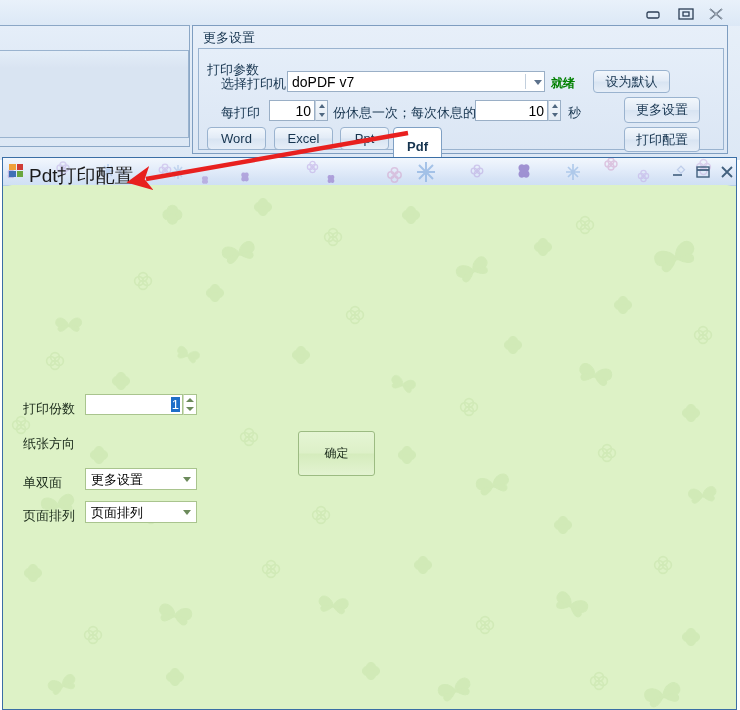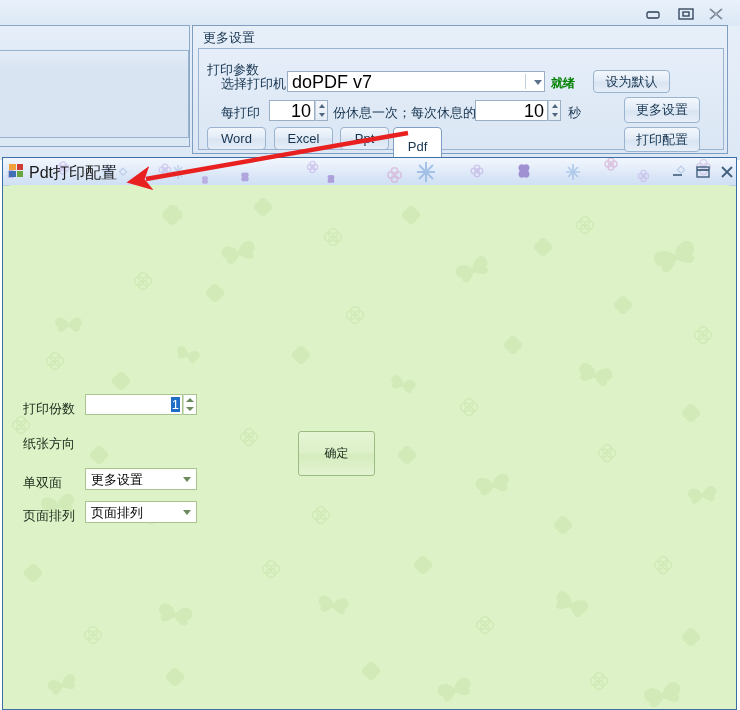--- a/index.html
+++ b/index.html
@@ -97,21 +97,21 @@
     position: absolute;
     font-size: 13px;
     color: #16344f;
     white-space: nowrap;
   }
   .txtbox {
     position: absolute;
     background: #ffffff;
     border: 1px solid #9aafc6;
     box-sizing: border-box;
-    font-size: 18px;
+    font-size: 14px;
     color: #000;
     line-height: 18px;
   }
   .combo-arrow {
     position: absolute;
     right: 2px; top: 50%;
     margin-top: -2px;
     width: 0; height: 0;
     border-left: 4px solid transparent;
     border-right: 4px solid transparent;
@@ -186,21 +186,21 @@
     overflow: hidden;
   }
   #dialog-icon {
     position: absolute;
     left: 6px; top: 6px;
     width: 15px; height: 14px;
   }
   #dialog-title {
     position: absolute;
     left: 26px; top: 5px;
-    font-size: 16px;
+    font-size: 19px;
     color: #1a1a1a;
     white-space: nowrap;
   }
   .dlg-winbtn {
     position: absolute;
     top: 6px;
     width: 18px; height: 16px;
     color: #3e5870;
     text-align: center;
   }
@@ -338,21 +338,21 @@
       <div class="spin" style="left:349px; top:51px; height:21px;">
         <span class="up"></span>
         <span class="dn"></span>
       </div>
       <div class="lbl" style="left:369px; top:55px;">秒</div>
       <div class="btn-blue" style="left:425px; top:48px; width:76px; height:26px;">更多设置</div>
 
       <div class="btn-blue" style="left:8px; top:78px; width:59px; height:23px;">Word</div>
       <div class="btn-blue" style="left:75px; top:78px; width:59px; height:23px;">Excel</div>
       <div class="btn-blue" style="left:141px; top:78px; width:49px; height:23px;">Ppt</div>
-      <div class="btn-blue focused" style="left:194px; top:78px; width:49px; height:38px;">Pdf</div>
+      <div class="btn-blue focused" style="left:194px; top:78px; width:49px; height:38px;font-weight:bold;">Pdf</div>
       <div class="btn-blue" style="left:425px; top:78px; width:76px; height:25px;">打印配置</div>
     </div>
   </div>
 </div>
 
 <div id="dialog">
 
   <div id="dialog-titlebar">
 
     <svg style="position:absolute;left:0;top:0;" width="733" height="27">

